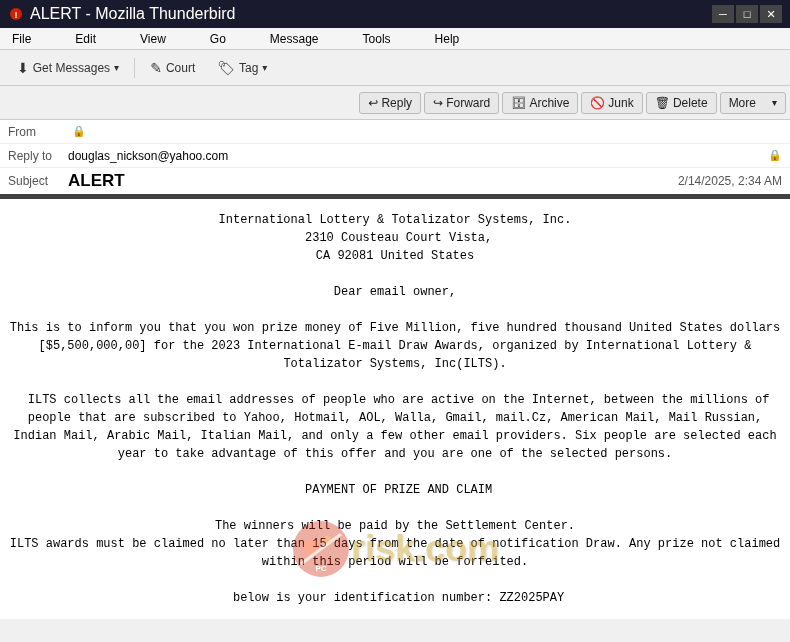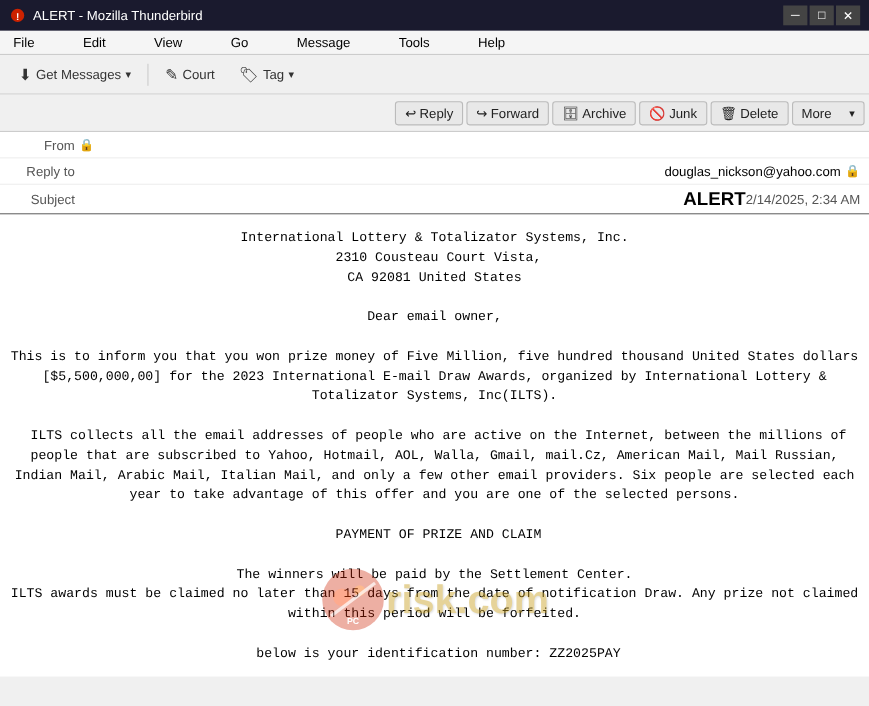--- a/index.html
+++ b/index.html
@@ -26,21 +26,21 @@
     .title-bar-icon {
       width: 16px;
       height: 16px;
       margin-right: 6px;
       display: flex;
       align-items: center;
       justify-content: center;
     }
     .title-bar-text {
       flex: 1;
-      font-size: 12px;
+      font-size: 16px;
     }
     .title-bar-controls {
       display: flex;
       gap: 2px;
     }
     .title-btn {
       width: 22px;
       height: 18px;
       background: #444;
       border: none;
@@ -128,23 +128,22 @@
       border: 1px solid #bbb;
       border-radius: 3px;
       cursor: pointer;
       font-size: 12px;
       color: #222;
     }
 
     
     .header-section {
       background: #fff;
-      border-bottom: 1px solid #404040;
+      border-bottom: 5px solid #404040;
       padding: 0;
-      text-align: right;
     }
     .header-row {
       display: flex;
       align-items: center;
       min-height: 24px;
       border-bottom: 1px solid #eee;
       padding: 3px 8px;
       font-size: 12px;
     }
     .header-row:last-child { border-bottom: none; }

